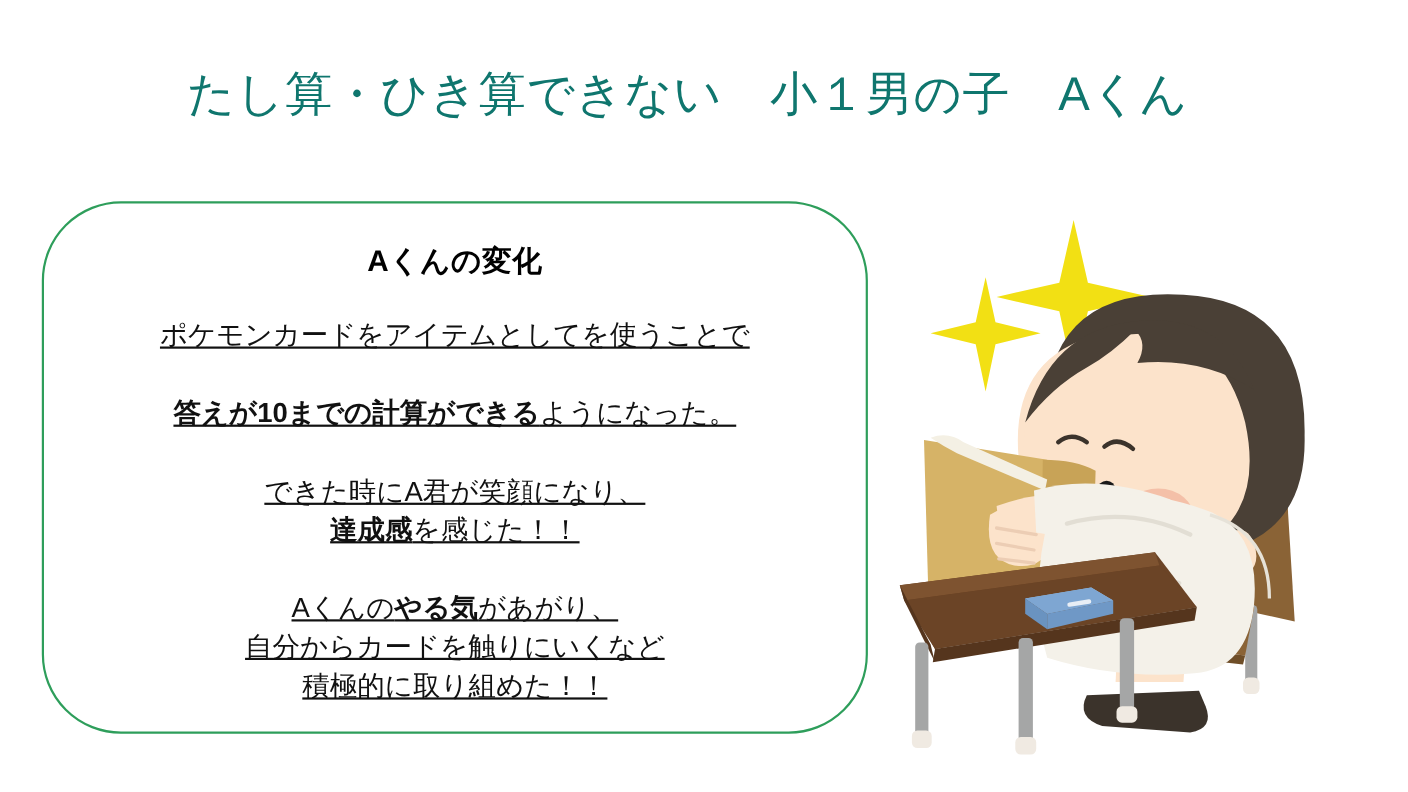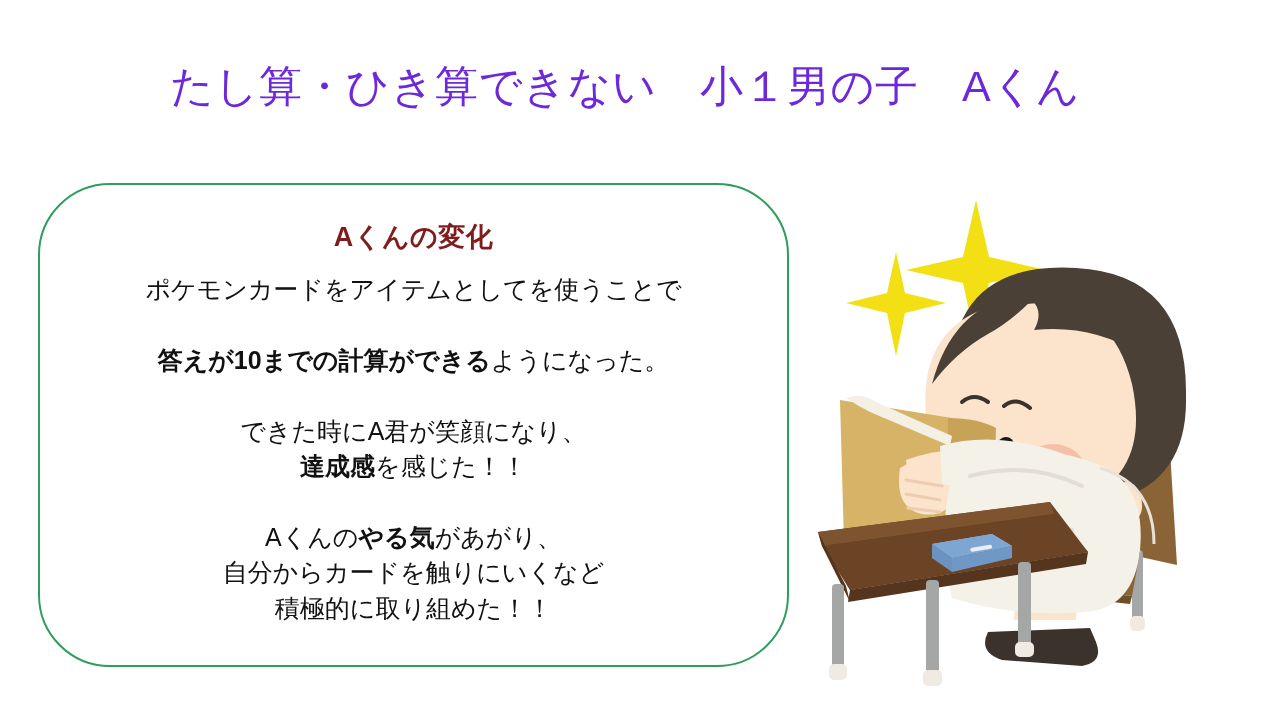--- a/index.html
+++ b/index.html
@@ -22,21 +22,21 @@
   .slide-title {
     position: absolute;
     left: 170px;
     top: 60px;
     width: 1000px;
     font-size: 43px;
     line-height: 1.25;
     letter-spacing: 0.5px;
     font-weight: 400;
     white-space: pre;
-    color: #6d28d9;
+    color: #0f766e;
   }
 
   
   .info-box {
     position: absolute;
     left: 38px;
     top: 183px;
     width: 751px;
     height: 484px;
     box-sizing: border-box;
@@ -47,34 +47,34 @@
 
   .box-heading {
     position: absolute;
     left: 0;
     right: 0;
     top: 34px;
     text-align: center;
     font-size: 27px;
     font-weight: bold;
     letter-spacing: 0.5px;
-    color: #7f1d1d;
+    color: #000000;
   }
 
   .box-body {
     position: absolute;
     left: 26px;
     right: 26px;
     top: 87px;
     text-align: center;
     font-size: 25px;
     line-height: 1.42;
     color: #111111;
   }
-  .para { margin: 0; }
+  .para { margin: 16px; text-decoration: underline; }
   .para + .para { margin-top: 1.40em; }
   .para b { font-weight: bold; }
 
   
   .illustration {
     position: absolute;
     left: 810px;
     top: 180px;
     width: 470px;
     height: 510px;

